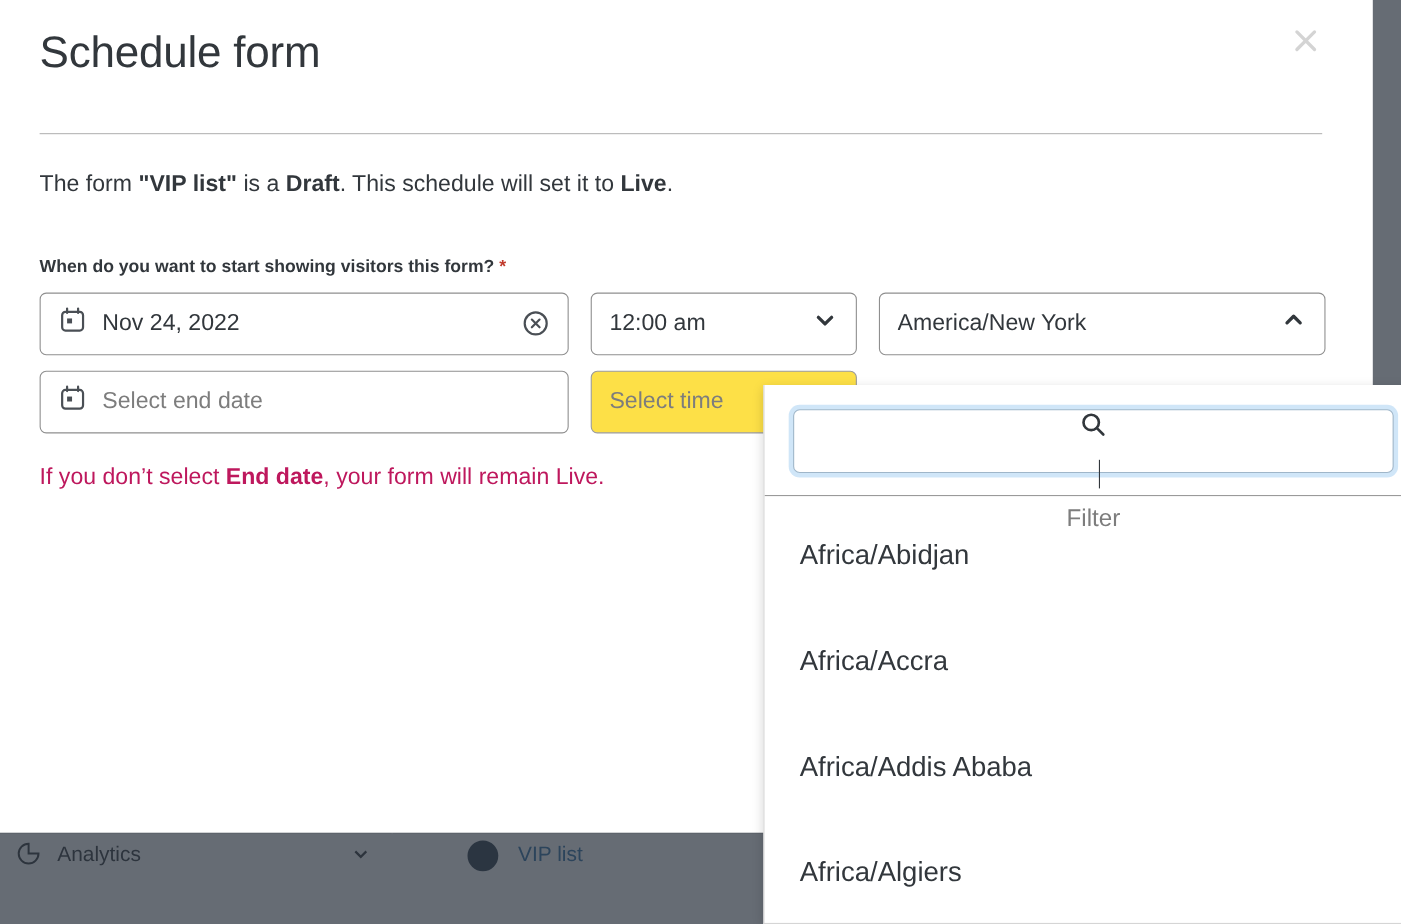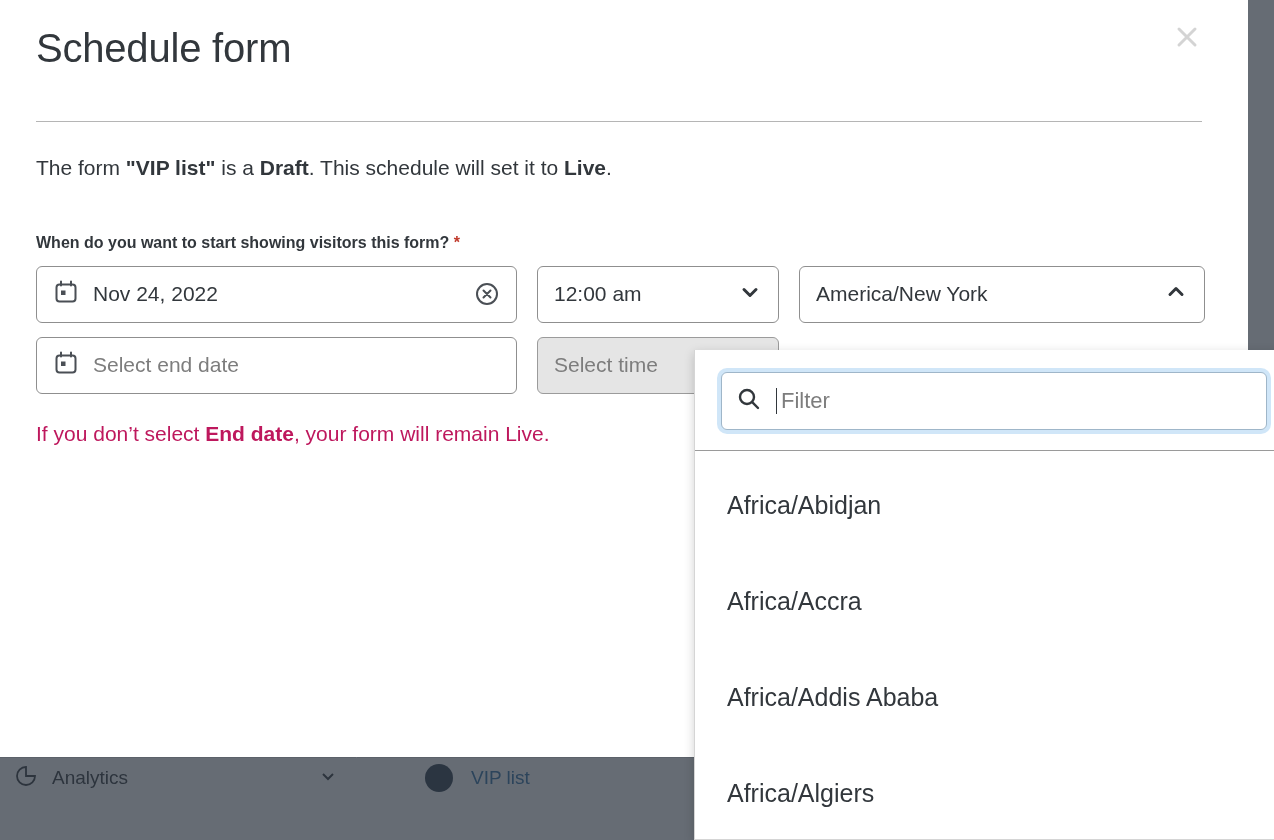--- a/index.html
+++ b/index.html
@@ -168,21 +168,21 @@
     border: 1px solid #8f8f8f;
     border-radius: 6px;
     background: #ffffff;
     display: flex;
     align-items: center;
     padding: 0 16px;
     font-size: 21px;
     color: #32373c;
   }
   .control.disabled {
-    background: #e5e5e5;
+    background: #fde047;
     border-color: #9b9b9b;
     color: #6b6b6b;
   }
   .control .val { flex: 1; white-space: nowrap; overflow: hidden; }
   .control .ph { flex: 1; color: #7d7d7d; white-space: nowrap; overflow: hidden; }
 
   .date-field { width: 481px; gap: 14px; }
   .time-field { width: 242px; justify-content: space-between; }
   .tz-field   { width: 406px; justify-content: space-between; }
 
@@ -225,20 +225,21 @@
   .tz-filter {
     height: 58px;
     border: 1px solid #9fb6c9;
     border-radius: 6px;
     background: #ffffff;
     display: flex;
     align-items: center;
     padding: 0 14px;
     gap: 14px;
     box-shadow: 0 0 0 4px rgba(150, 200, 240, 0.45);
+    flex-direction: column;
   }
   .tz-filter .caret {
     width: 1px;
     height: 26px;
     background: #32373c;
     flex: none;
     margin-right: -10px;
   }
   .tz-filter .ph {
     font-size: 22px;

